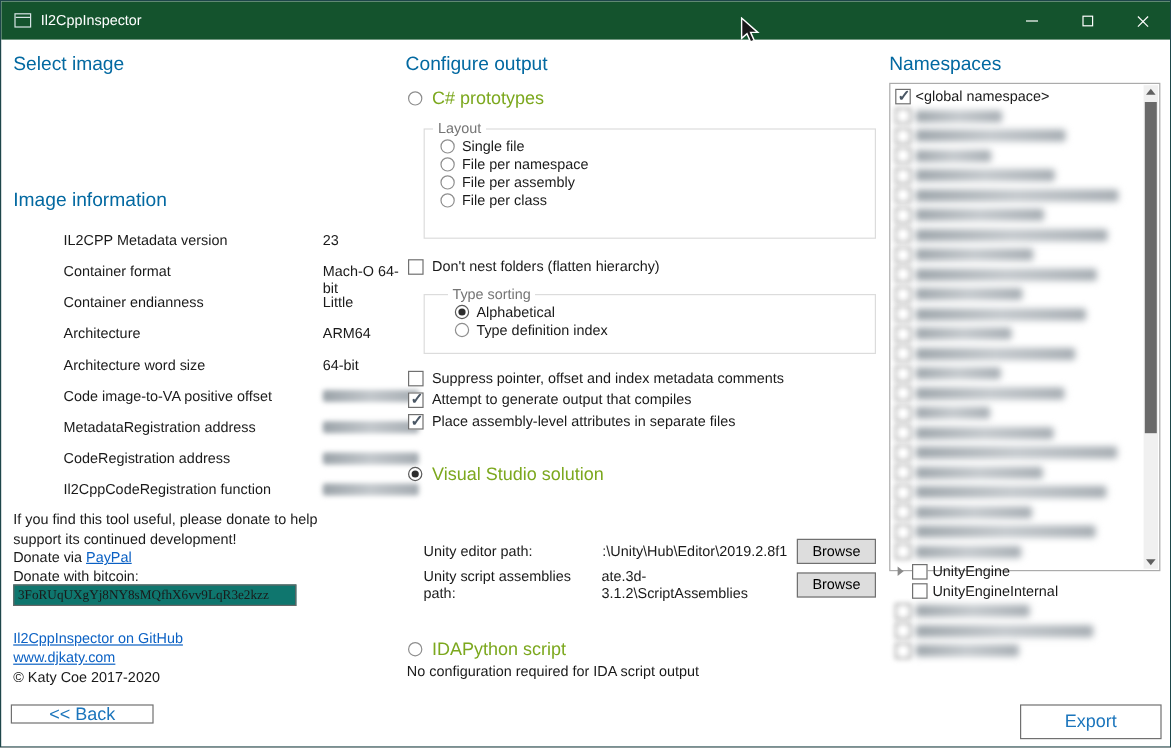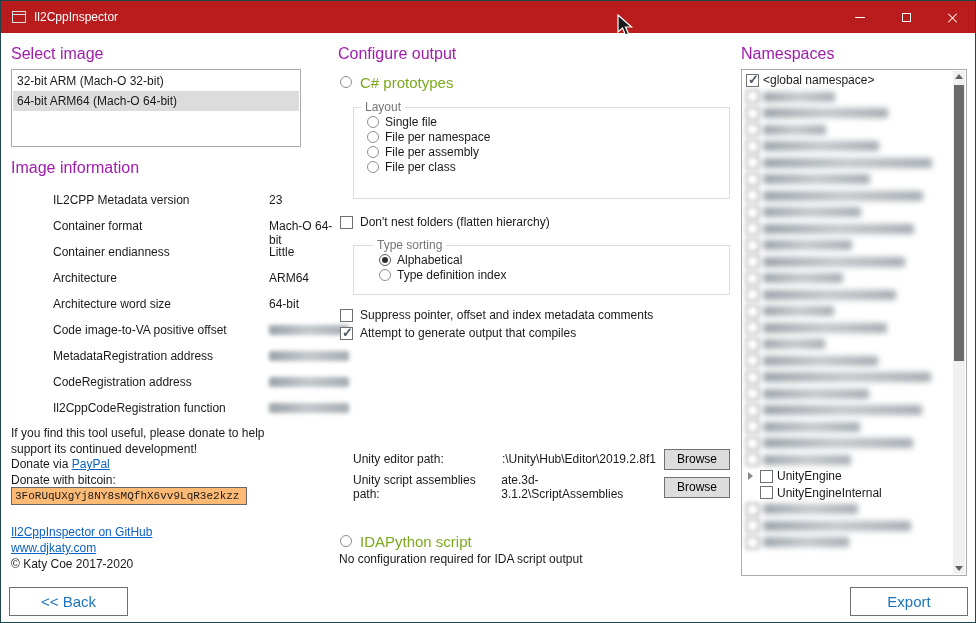--- a/index.html
+++ b/index.html
@@ -3,34 +3,34 @@
 <meta charset="utf-8">
 <style>
   * { box-sizing: border-box; margin: 0; padding: 0; }
   html, body { background: #8a8a8a; }
   .window {
     position: relative; width: 976px; height: 623px; background: #fff;
     font-family: "Liberation Sans", sans-serif; font-size: 12px; color: #1a1a1a;
     border: 1px solid #1E464A; overflow: hidden;
   }
   
-  .titlebar { position: absolute; left: 0; top: 0; width: 100%; height: 32px; background: #b91c1c; display: flex; align-items: center; }
+  .titlebar { position: absolute; left: 0; top: 0; width: 100%; height: 32px; background: #14532d; display: flex; align-items: center; }
   .app-icon { width: 14px; height: 12px; border: 1px solid #d7e4e5; margin-left: 11px; position: relative; flex: none; }
   .app-icon::after { content: ""; position: absolute; left: 0; top: 2px; width: 100%; height: 1px; background: #d7e4e5; }
   .title { color: #ffffff; font-size: 12px; margin-left: 8px; }
   .win-controls { margin-left: auto; display: flex; height: 100%; }
   .win-btn { width: 46px; height: 100%; display: flex; align-items: center; justify-content: center; }
   .glyph-min { width: 10px; height: 1px; background: #fff; display: block; }
   .glyph-max { width: 9px; height: 9px; border: 1px solid #fff; display: block; }
   .glyph-close { position: relative; width: 11px; height: 11px; display: block; }
   .glyph-close::before, .glyph-close::after { content: ""; position: absolute; left: 5px; top: 0; width: 1px; height: 12px; background: #fff; }
   .glyph-close::before { transform: rotate(45deg); }
   .glyph-close::after { transform: rotate(-45deg); }
   
-  .heading { position: absolute; font-size: 16px; color: #a21caf; }
+  .heading { position: absolute; font-size: 16px; color: #0369a1; }
   .green { color: #7CA81E; font-size: 15px; }
   .link { color: #0B61C4; text-decoration: underline; cursor: pointer; }
   .listbox { position: absolute; border: 1px solid #ABABAB; background: #fff; }
   .radio { width: 12px; height: 12px; border: 1px solid #8E8E8E; border-radius: 50%; background: #fff; position: relative; flex: none; display: inline-block; }
   .radio.selected { border-color: #5a5a5a; }
   .radio.selected::after { content: ""; position: absolute; left: 2px; top: 2px; width: 6px; height: 6px; border-radius: 50%; background: #2d2d2d; }
   .cb { width: 13px; height: 13px; border: 1px solid #707070; background: #fff; position: relative; flex: none; display: inline-block; }
   .cb.checked::after { content: "\2713"; position: absolute; left: 1px; top: -3px; font-size: 13px; font-weight: 700; color: #4A5765; }
   .redact-bar { height: 10px; background: linear-gradient(90deg,#9aa2a8,#c3c8cc,#a4abb1); border-radius: 2px; filter: blur(2.2px); display: inline-block; }
   .big-btn { position: absolute; background: #fff; border: 1px solid #707070; color: #1B75BC; font-size: 15px; font-family: "Liberation Sans", sans-serif; display: flex; align-items: center; justify-content: center; cursor: pointer; }
@@ -42,25 +42,25 @@
   #h-imageinfo { left: 10px; top: 158px; }
   #info-rows { position: absolute; left: 10px; top: 186px; width: 292px; margin-left: 40px; }
   .info-row { position: relative; height: 26px; }
   .info-label { position: absolute; left: 2px; top: 6px; }
   .info-value { position: absolute; left: 218px; top: 6px; }
   .info-redact { display: none; position: absolute; left: 218px; top: 8px; width: 80px; }
   .info-row.redacted .info-redact { display: block; }
   #donate-text { position: absolute; left: 10px; top: 424px; width: 294px; line-height: 16px; }
   #paypal-line { position: absolute; left: 10px; top: 456px; }
   #bitcoin-label { position: absolute; left: 10px; top: 472px; }
-  #bitcoin-box { position: absolute; left: 10px; top: 486px; width: 236px; height: 18px; border: 1px solid #666; font-size: 11px; padding: 0 3px; color: #1a1a1a; background: #fdba74; font-family: Liberation Mono, monospace; }
+  #bitcoin-box { position: absolute; left: 10px; top: 486px; width: 236px; height: 18px; border: 1px solid #666; font-size: 11px; padding: 0 3px; color: #1a1a1a; background: #0f766e; font-family: Liberation Serif, serif; }
   #github-link { position: absolute; left: 10px; top: 524px; }
   #site-link { position: absolute; left: 10px; top: 540px; }
   #copyright { position: absolute; left: 10px; top: 556px; }
-  #back-btn { left: 8px; top: 586px; width: 119px; height: 29px; }
+  #back-btn { left: 8px; top: 586px; width: 119px; height: 16px; }
   
   #h-config { left: 337px; top: 44px; }
   .opt-radio-row { position: absolute; display: flex; align-items: center; gap: 8px; height: 20px; }
   #radio-csharp { left: 339px; top: 71px; }
   #radio-vs { left: 339px; top: 384px; }
   #radio-ida { left: 339px; top: 530px; }
   .groupbox { position: absolute; border: 1px solid #DCDCDC; min-width: 0; }
   .groupbox legend { color: #757575; font-size: 12px; margin-left: 7px; padding: 0 4px; }
   #layout-box { left: 352px; top: 99px; width: 377px; height: 99px; }
   #sorting-box { left: 352px; top: 237px; width: 377px; height: 57px; padding-left: 12px; }
@@ -69,21 +69,21 @@
   #extra-cbs { position: absolute; left: 339px; top: 305px; }
   .cb-row { display: flex; align-items: center; gap: 7px; height: 18px; }
   #vs-desc { position: absolute; left: 338px; top: 406px; width: 392px; line-height: 15px; }
   #vs-fields { position: absolute; left: 352px; top: 444px; width: 377px; }
   .vs-field-row { display: flex; align-items: center; height: 28px; }
   .vs-field-value { margin-left: auto; margin-right: 8px; }
   .browse-btn { width: 66px; height: 21px; background: #DDDDDD; border: 1px solid #707070; font-size: 12px; font-family: "Liberation Sans", sans-serif; cursor: pointer; flex: none; }
   #ida-desc { position: absolute; left: 338px; top: 551px; }
   
   #h-ns { left: 740px; top: 44px; }
-  #ns-list { left: 740px; top: 68px; width: 226px; height: 507px; padding: 2px 16px 2px 2px; }
+  #ns-list { left: 740px; top: 68px; width: 226px; height: 407px; padding: 2px 16px 2px 2px; }
   .ns-row { display: flex; align-items: center; height: 16.5px; gap: 4px; padding-left: 2px; }
   .ns-row.blurred { filter: blur(2px); }
   .exp { width: 10px; height: 10px; position: relative; flex: none; visibility: hidden; }
   .exp::after { content: ""; position: absolute; left: 2px; top: 1px; border-left: 5px solid #8a8a8a; border-top: 4px solid transparent; border-bottom: 4px solid transparent; }
   .ns-row.has-exp .exp { visibility: visible; }
   .scrollbar { position: absolute; top: 1px; right: 1px; bottom: 1px; width: 12px; background: #F0F0F0; }
   .scroll-up, .scroll-down { position: absolute; left: 0; width: 12px; height: 12px; }
   .scroll-up::after { content: ""; position: absolute; left: 2px; top: 3px; border-left: 4px solid transparent; border-right: 4px solid transparent; border-bottom: 5px solid #606060; }
   .scroll-down::after { content: ""; position: absolute; left: 2px; top: 4px; border-left: 4px solid transparent; border-right: 4px solid transparent; border-top: 5px solid #606060; }
   .scroll-up { top: 0; }
@@ -108,30 +108,20 @@
           <span class="glyph-max"></span>
         </div>
       <div class="win-btn">
           <span class="glyph-close"></span>
         </div>
     </div>
   </div>
 
   <div class="heading" id="h-select">Select image</div>
 
-  <div class="listbox" id="image-list">
-
-      <div class="image-item">
-        <span>32-bit ARM (Mach-O 32-bit)</span>
-      </div>
-
-      <div class="image-item selected">
-        <span>64-bit ARM64 (Mach-O 64-bit)</span>
-      </div>
-    </div>
 
   <div class="heading" id="h-imageinfo">Image information</div>
 
   <div id="info-rows">
 
       <div class="info-row">
         <span class="info-label">IL2CPP Metadata version</span>
         <span class="info-value">23</span>
 
       </div>
@@ -256,22 +246,30 @@
       <label class="cb-row">
         <span class="cb"></span>
         <span>Suppress pointer, offset and index metadata comments</span>
       </label>
 
       <label class="cb-row">
         <span class="cb checked"></span>
         <span>Attempt to generate output that compiles</span>
       </label>
 
-    </div>
-
+      <label class="cb-row">
+        <span class="cb checked"></span>
+        <span>Place assembly-level attributes in separate files</span>
+      </label>
+    </div>
+
+  <div class="opt-radio-row" id="radio-vs">
+    <span class="radio selected"></span>
+    <span class="green">Visual Studio solution</span>
+  </div>
 
   <div id="vs-fields">
 
       <div class="vs-field-row">
         <span>Unity editor path:</span>
         <span class="vs-field-value">:\Unity\Hub\Editor\2019.2.8f1</span>
         <button class="browse-btn">Browse</button>
       </div>
 
       <div class="vs-field-row">

